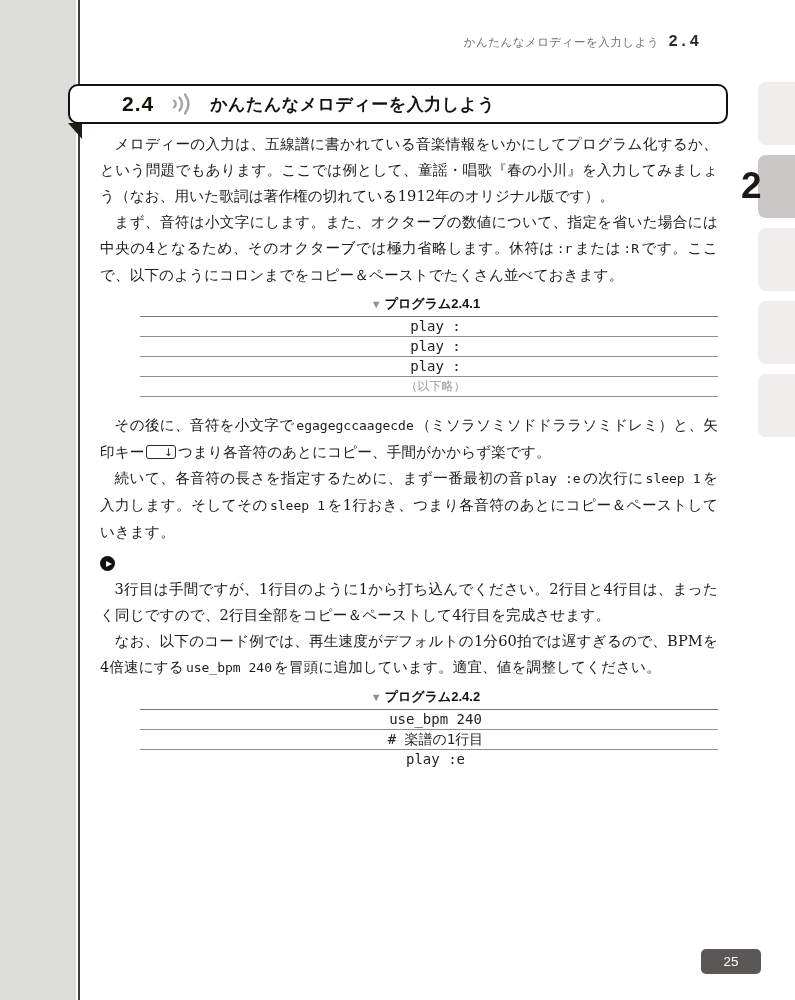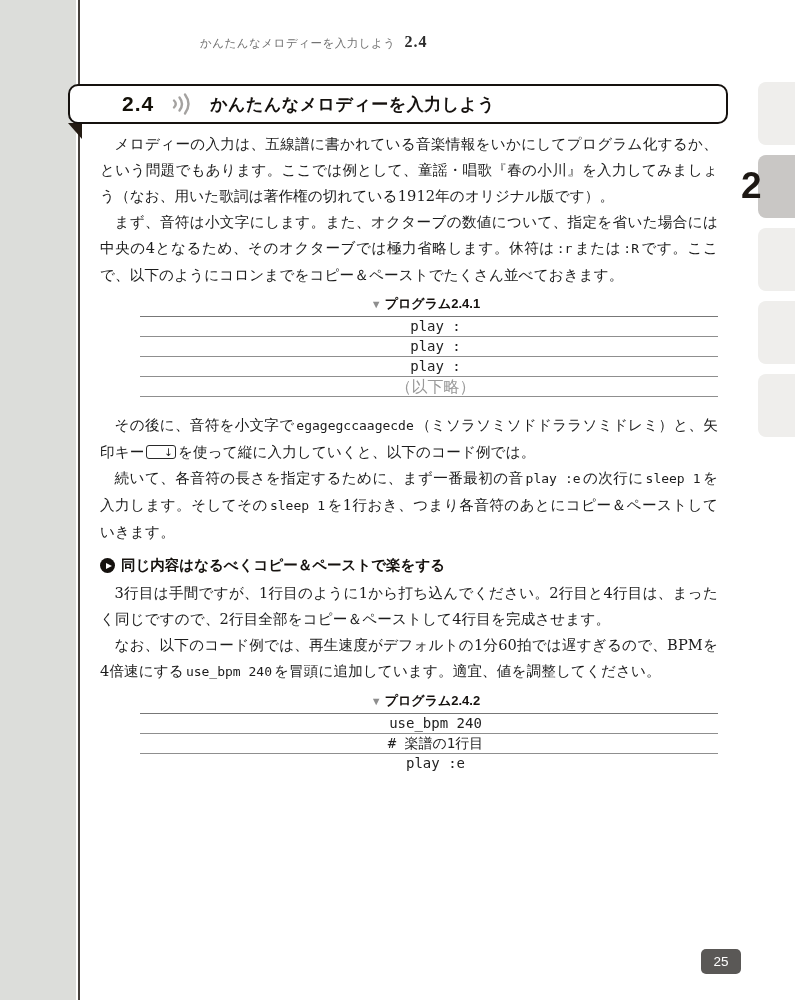--- a/index.html
+++ b/index.html
@@ -12,22 +12,22 @@
     font-family: "DejaVu Serif", "Liberation Serif", serif;
     color: #1b1b1b;
   }
   
   .spine { position: absolute; left: 0; top: 0; width: 76px; height: 1000px; background: #dcddda; }
   .page-rule { position: absolute; left: 78px; top: 0; width: 2px; height: 1000px; background: #46403c; }
 
   
   .running-head {
     position: absolute; top: 33px; left: 200px; right: 95px;
-    white-space: nowrap;
-    font-family: Liberation Serif, serif;
+    text-align: right; white-space: nowrap;
+    font-family: Liberation Mono, monospace;
   }
   .running-head .rh-title { font-size: 11.5px; color: #6f6f6f; letter-spacing: 0.5px; }
   .running-head .rh-num { font-size: 16px; font-weight: bold; color: #2b2b2b; margin-left: 9px; letter-spacing: 1px; }
 
   
   .title-box {
     position: absolute; left: 68px; top: 84px; width: 660px; height: 40px;
     background: #ffffff; border: 2.5px solid #15110e; border-radius: 10px;
     display: flex; align-items: center; padding-left: 52px; z-index: 3;
     font-family: "Liberation Sans", "DejaVu Sans", sans-serif;
@@ -74,21 +74,21 @@
     margin-left: 33px; font-family: "Liberation Sans", "DejaVu Sans", sans-serif;
     font-size: 13px; font-weight: bold; color: #15110e; margin-bottom: 3px;
   }
   .program-label .tri { color: #8e8e8e; font-size: 11px; margin-right: 3px; }
   .program-table { margin-left: 40px; width: 578px; border-top: 1.5px solid #777; }
   .program-row {
     border-bottom: 1px solid #8f8f8f; padding: 2px 0 2px 13px; height: 20px;
     font-family: "DejaVu Sans Mono", "Liberation Mono", monospace;
     font-size: 14px; line-height: 15px; color: #222;
   }
-  .program-row.muted { color: #999; font-family: "DejaVu Serif", serif; font-size: 16px; }
+  .program-row.muted { color: #999; font-family: "DejaVu Serif", serif; font-size: 12px; }
   .program-table.cutoff .program-row:last-child { border-bottom: none; }
 
   
   .subheading {
     display: flex; align-items: center; margin: 11px 0 5px 0;
     font-family: "Liberation Sans", "DejaVu Sans", sans-serif;
   }
   .play-bullet {
     width: 15px; height: 15px; border-radius: 50%; background: #15110e;
     display: inline-flex; align-items: center; justify-content: center;
@@ -96,21 +96,21 @@
   }
   .play-bullet .ptri {
     width: 0; height: 0; border-left: 6px solid #ffffff;
     border-top: 3.5px solid transparent; border-bottom: 3.5px solid transparent;
     margin-left: 2px;
   }
   .subheading .sh-label { font-size: 14.5px; font-weight: bold; color: #15110e; }
 
   
   .page-badge {
-    position: absolute; left: 701px; top: 949px; width: 40px; height: 25px;
+    position: absolute; left: 701px; top: 949px; width: 60px; height: 25px;
     background: #5a5856; border-radius: 5px; color: #ffffff;
     display: flex; align-items: center; justify-content: center;
     font-family: "Liberation Sans", "DejaVu Sans", sans-serif; font-size: 13.5px;
   }
 </style>
 </head>
 <body>
 
 <div class="spine"></div>
 <div class="page-rule"></div>
@@ -150,29 +150,28 @@
   <div class="program">
     <div class="program-label"><span class="tri">▼</span><span>プログラム2.4.1</span></div>
     <div class="program-table">
       <div class="program-row">play :</div>
       <div class="program-row">play :</div>
       <div class="program-row">play :</div>
       <div class="program-row muted">（以下略）</div>
     </div>
   </div>
 
-  <p class="para"><span>その後に、音符を小文字で</span><span class="code">egagegccaagecde</span><span>（ミソラソミソドドララソミドレミ）と、矢印キー</span><span class="key">↓</span><span>を使って縦に入力していくと、以下のコード例では。</span></p>
+  <p class="para"><span>その後に、音符を小文字で</span><span class="code">egagegccaagecde</span><span>（ミソラソミソドドララソミドレミ）と、矢印キー</span><span class="key">↓</span><span>つまり各音符のあとにコピー、手間がかからず楽です。</span></p>
 
   <p class="para"><span>続いて、各音符の長さを指定するために、まず一番最初の音</span><span class="code">play :e</span><span>の次行に</span><span class="code">sleep 1</span><span>を入力します。そしてその</span><span class="code">sleep 1</span><span>を1行おき、つまり各音符のあとにコピー＆ペーストしていきます。</span></p>
 
   <div class="subheading">
     <span class="play-bullet">
         <span class="ptri"></span>
       </span>
-    <span class="sh-label">同じ内容はなるべくコピー＆ペーストで楽をする</span>
   </div>
 
 
   <p class="para"><span>3行目は手間ですが、1行目のように1から打ち込んでください。2行目と4行目は、まったく同じですので、2行目全部をコピー＆ペーストして4行目を完成させます。</span></p>
 
 
   <p class="para"><span>なお、以下のコード例では、再生速度がデフォルトの1分60拍では遅すぎるので、BPMを4倍速にする</span><span class="code">use_bpm 240</span><span>を冒頭に追加しています。適宜、値を調整してください。</span></p>
 
   <div class="program">
     <div class="program-label"><span class="tri">▼</span><span>プログラム2.4.2</span></div>

